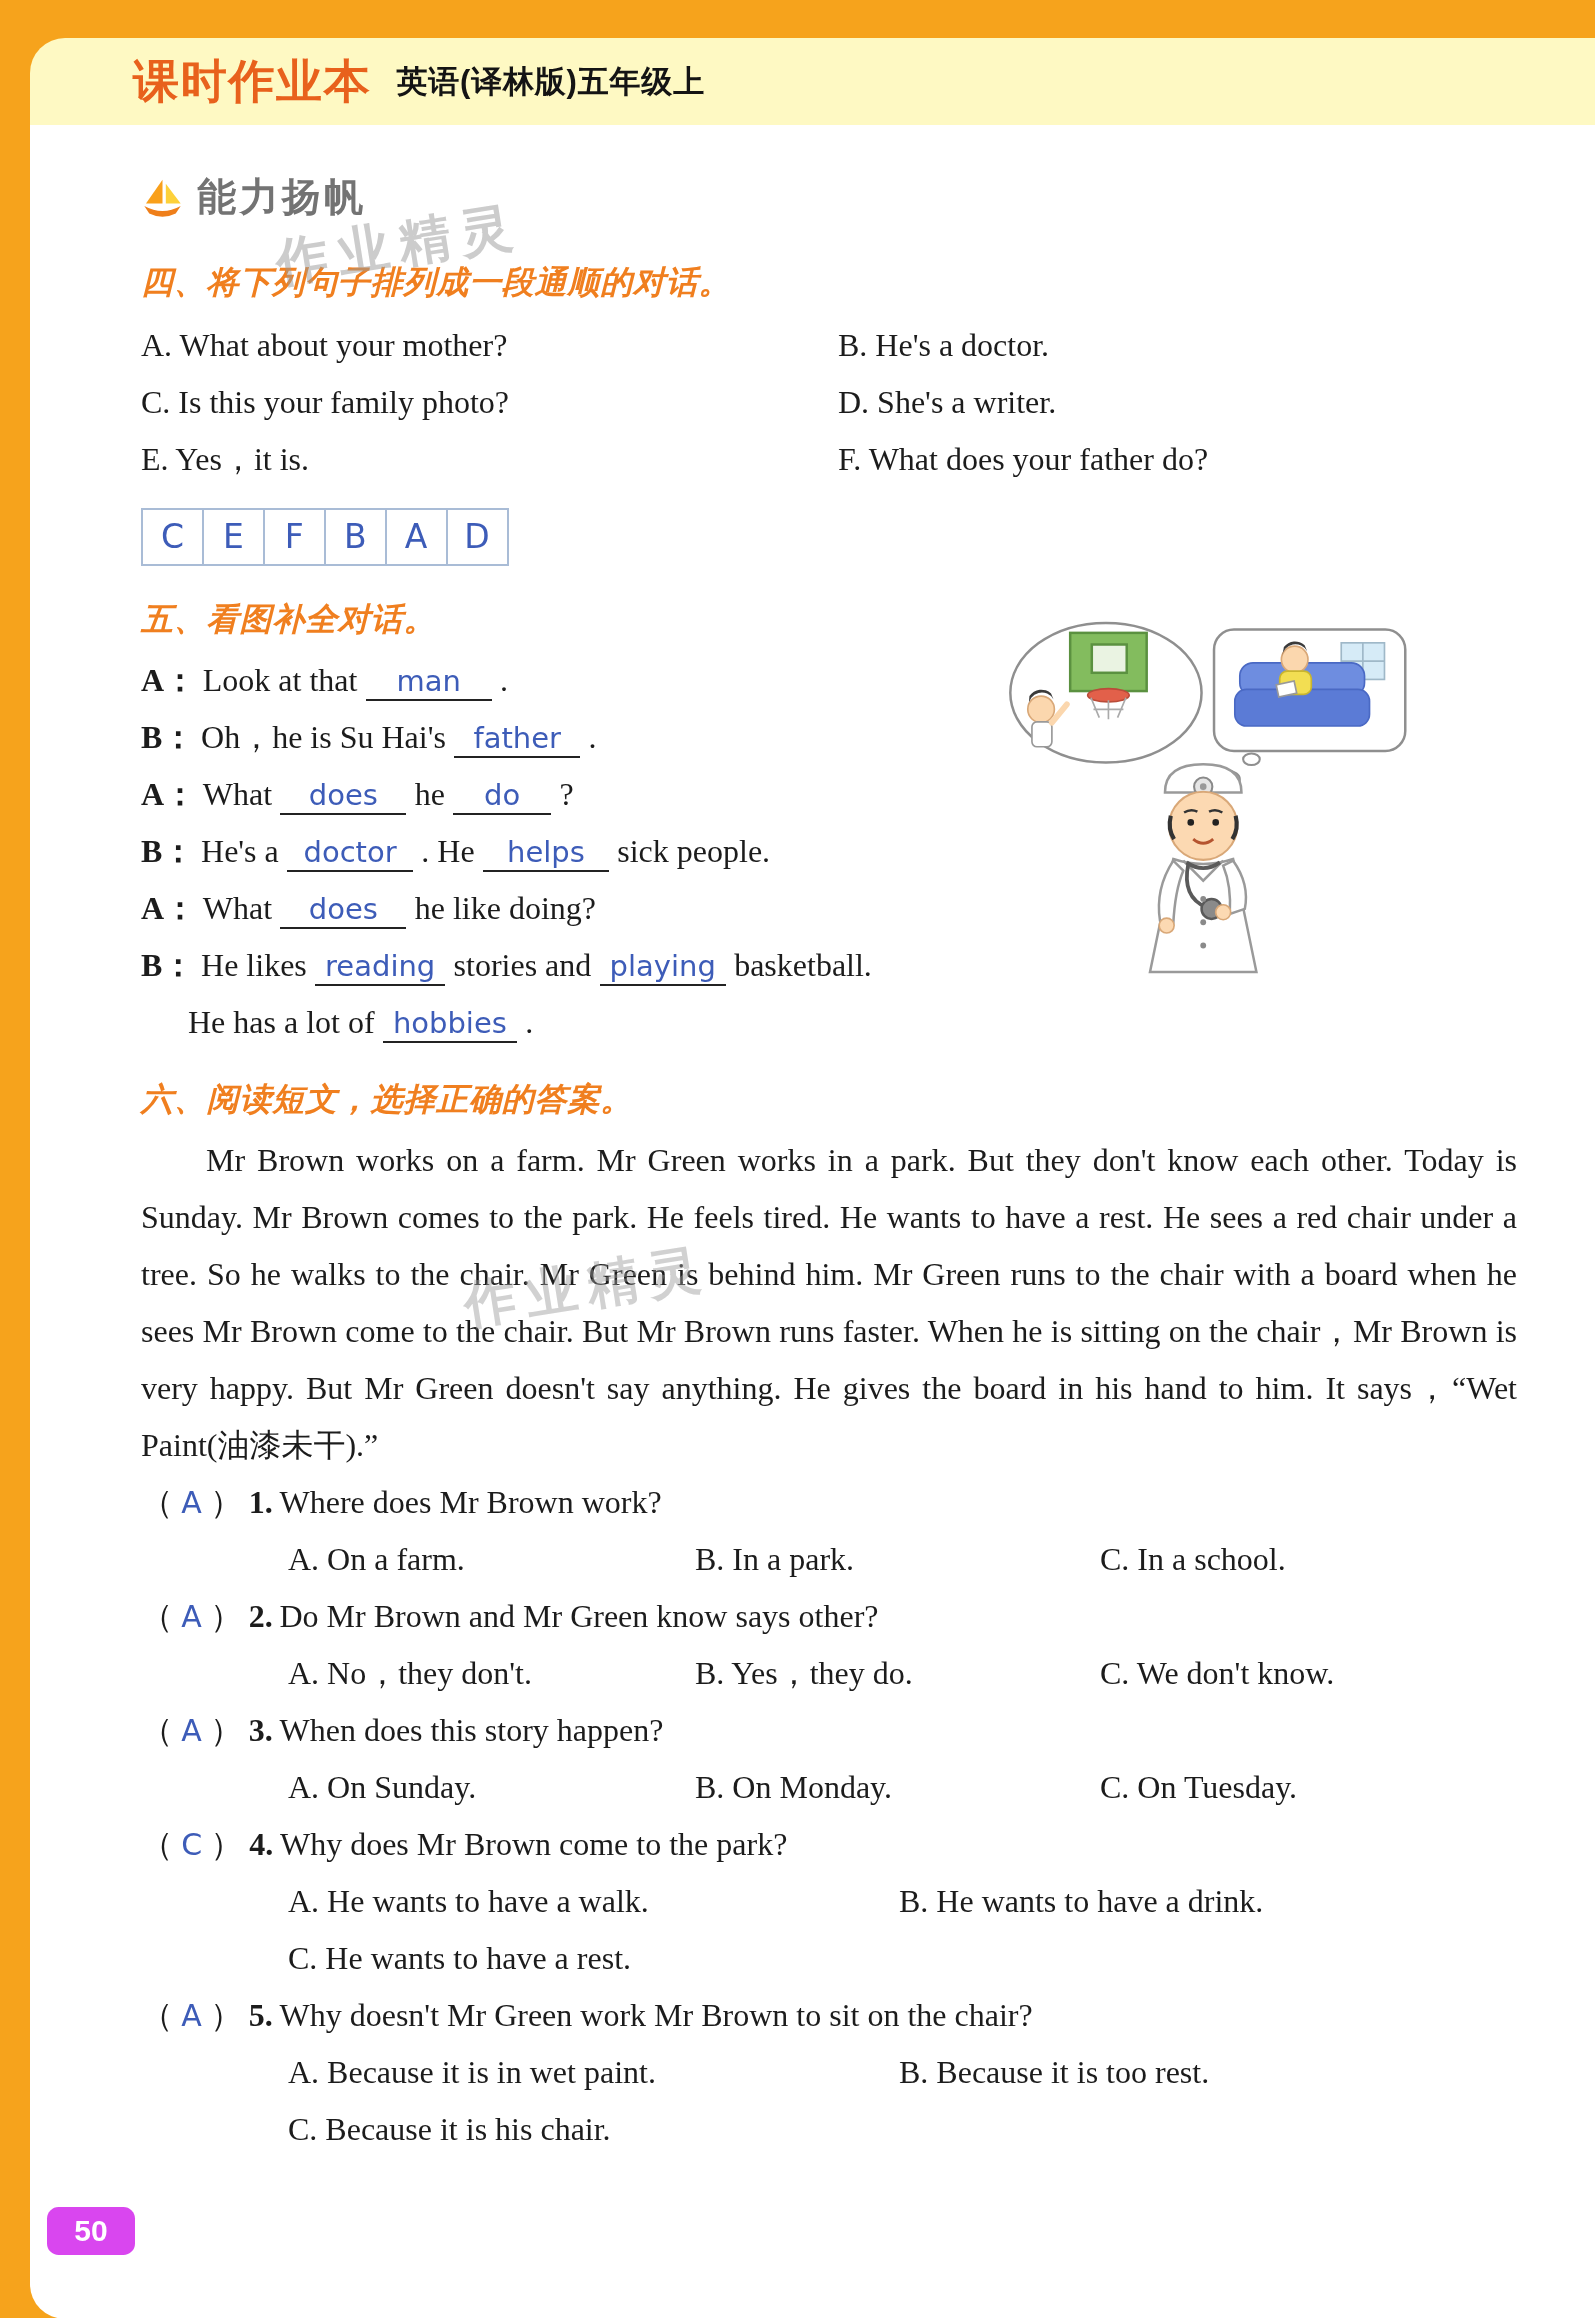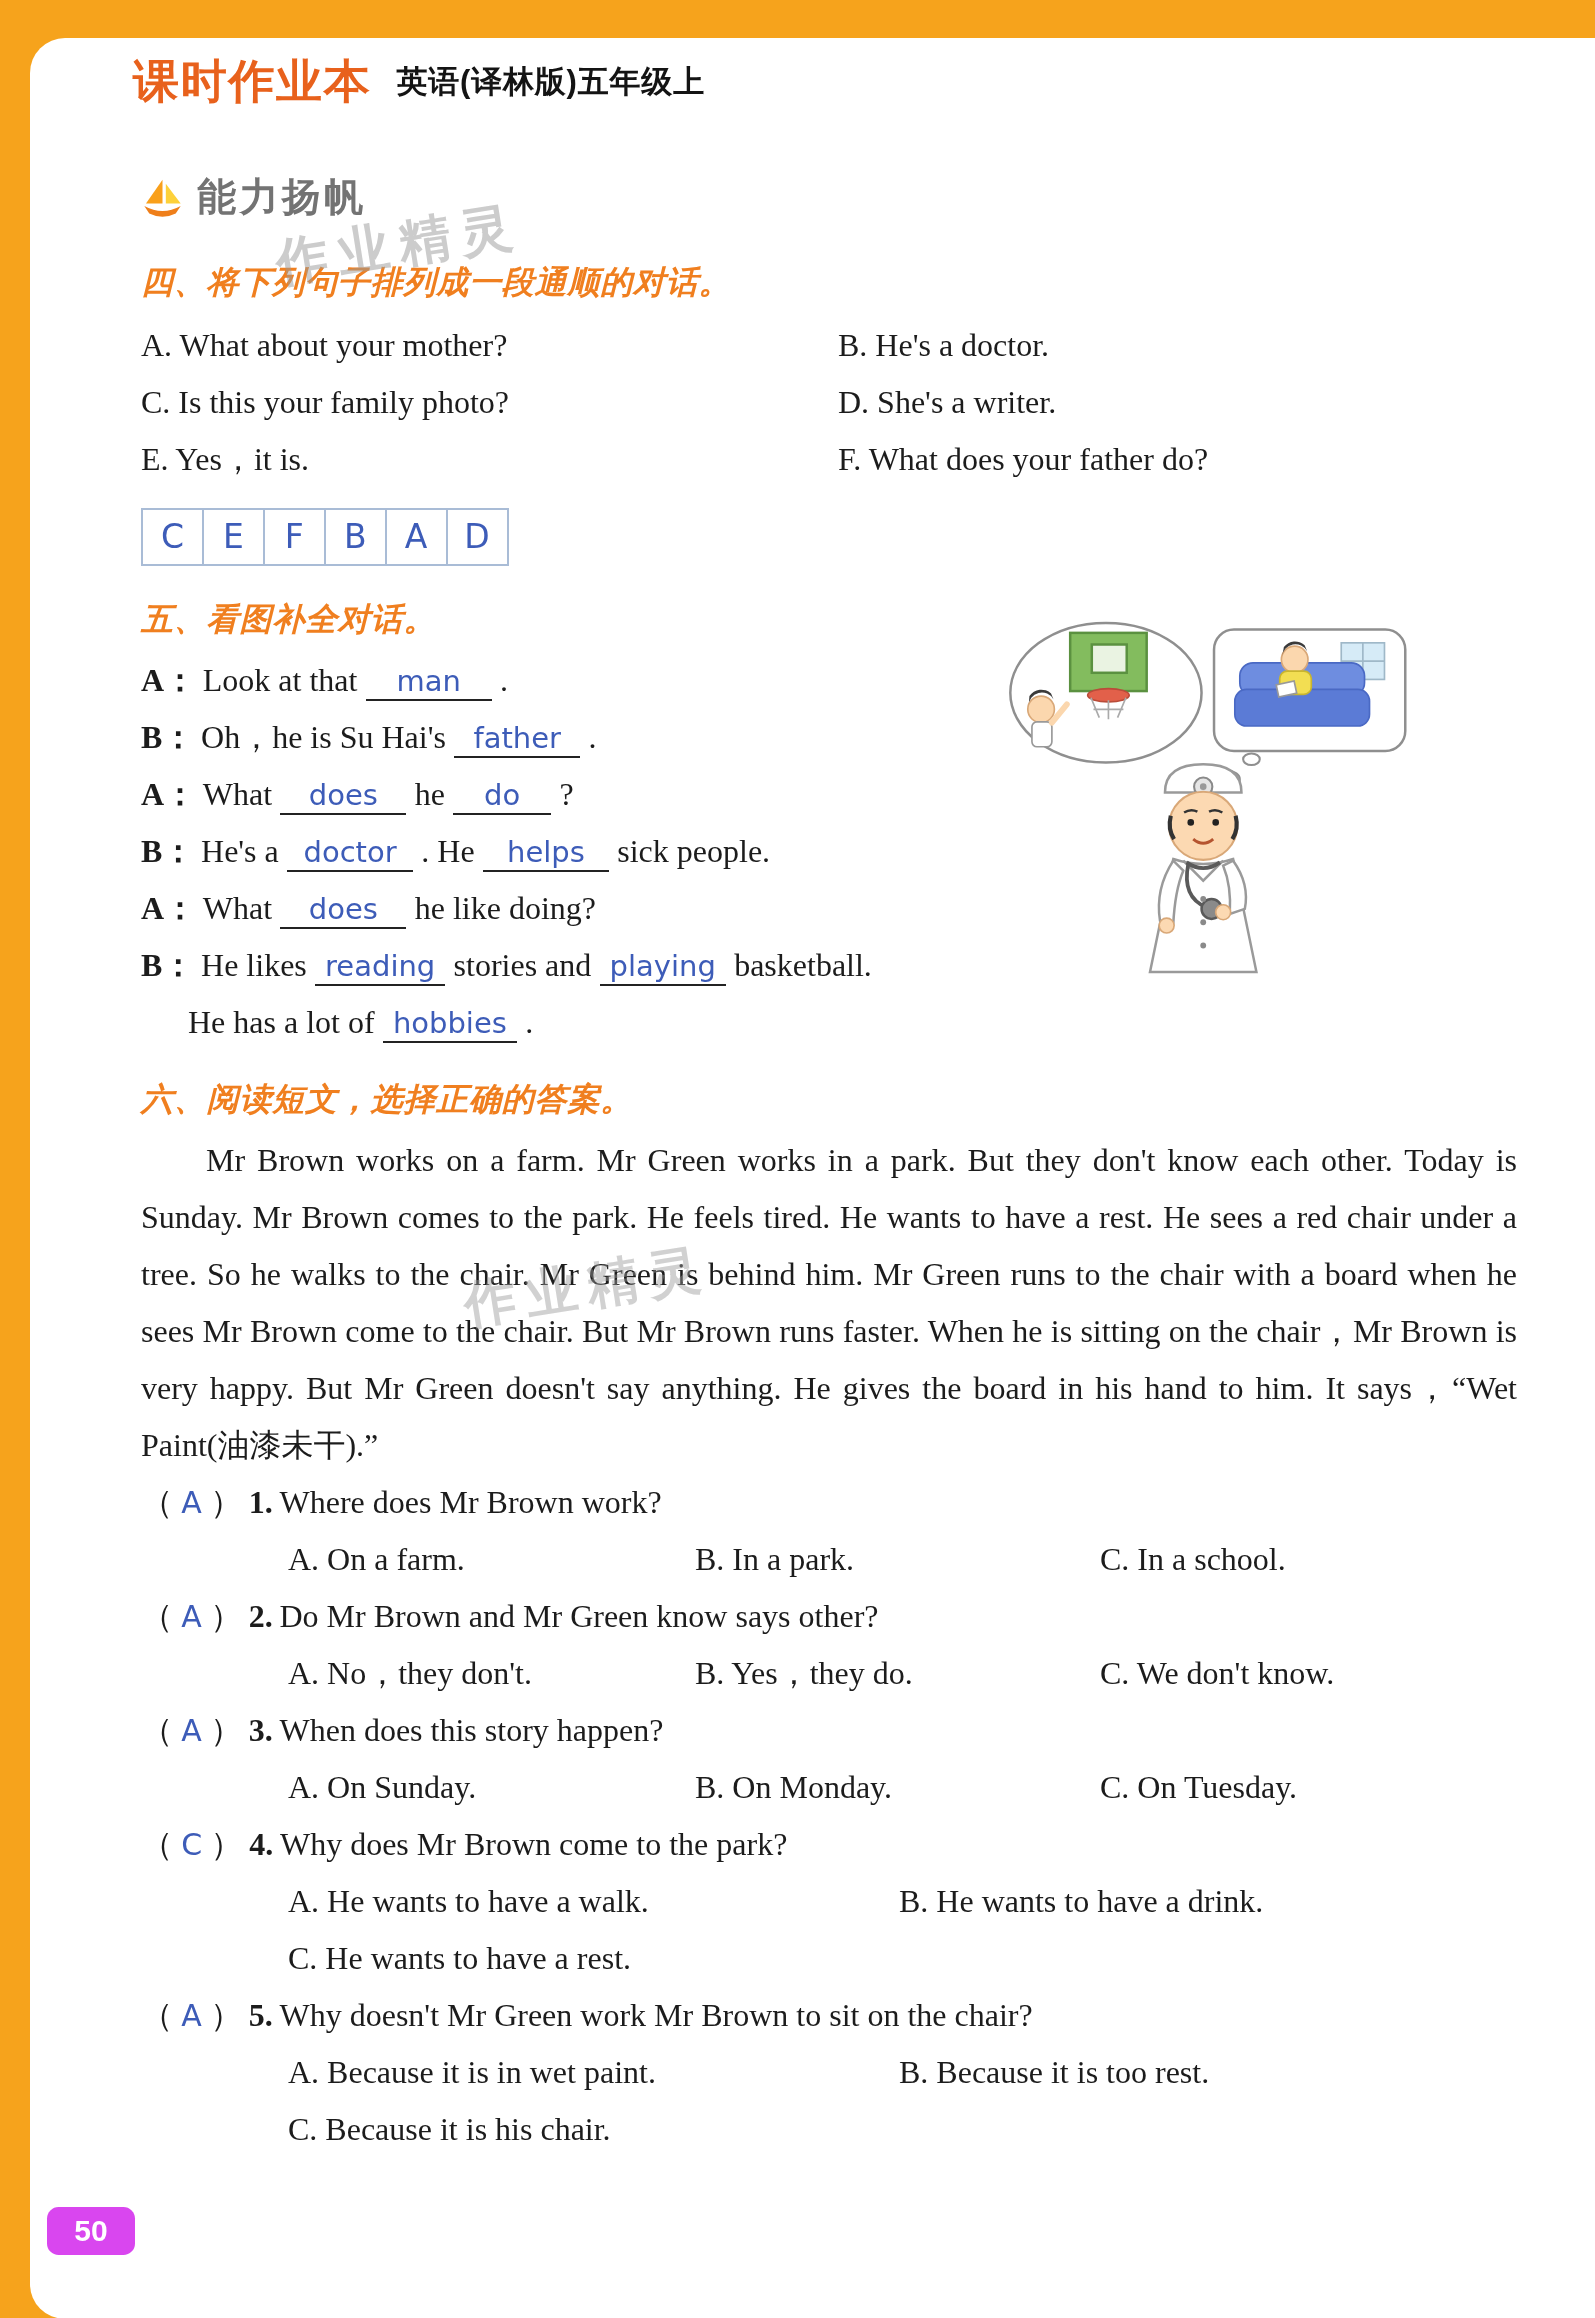--- a/index.html
+++ b/index.html
@@ -5,21 +5,21 @@
   * { margin:0; padding:0; box-sizing:border-box; }
   html,body { background:#d8d8d8; }
   .canvas {
     position:relative; width:1596px; height:2319px;
     background:#F6A31C; overflow:hidden;
     font-family:"Liberation Serif", serif; color:#1C1C1C;
   }
   
   .band {
     position:absolute; left:30px; right:0; top:38px; height:87px;
-    background:#ffffff; border-top-left-radius:35px;
+    background:#fef9c3; border-top-left-radius:35px;
     display:flex; align-items:center; padding-left:103px;
   }
   .band-title { font-family:"Liberation Sans", sans-serif; font-weight:bold; font-size:46px; color:#E8611C; letter-spacing:1.7px; }
   .band-sub   { font-family:"Liberation Sans", sans-serif; font-weight:bold; font-size:31px; color:#141414; margin-left:25px; letter-spacing:0.8px; }
   
   .page {
     position:absolute; left:30px; right:0; top:125px; bottom:0;
     background:#ffffff; border-bottom-left-radius:35px;
   }
   .content { padding:0 79px 0 111px; }

